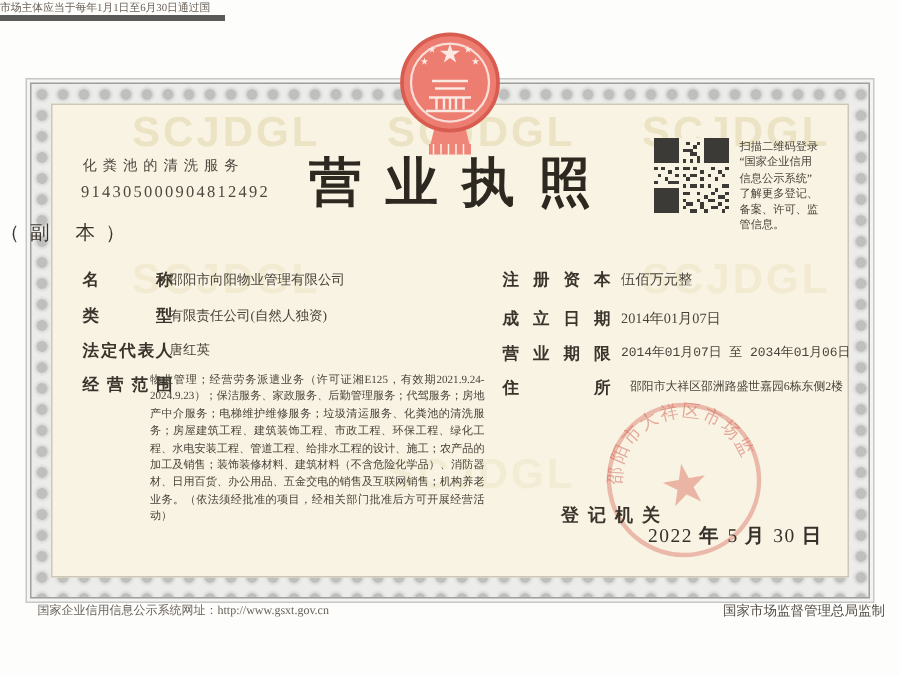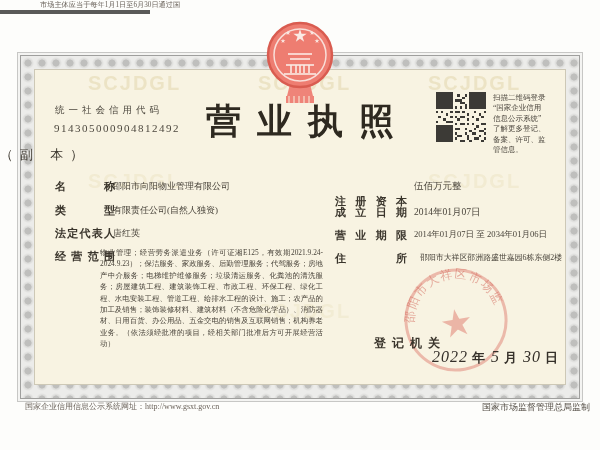--- a/index.html
+++ b/index.html
@@ -18,21 +18,21 @@
     background-image:radial-gradient(circle 6px at 7px 7px,#bfbfbd 55%,#d9d9d7 62%,#ececea 100%);
     background-size:14px 14px;
     border:1px solid #9f9f9d;
     box-shadow:0 0 0 2px #f4f4f2, 0 0 0 3px #c7c7c5;
   }
   .inner{
     position:absolute;left:34px;top:69px;width:530px;height:314px;
     background:#f8f3e2;border:1px solid #cdc8b6;
   }
   .watermark{
-    position:absolute;font-weight:bold;font-size:20px;letter-spacing:2px;
+    position:absolute;font-weight:bold;font-size:28px;letter-spacing:2px;
     color:rgba(210,192,130,0.30);font-family:"Liberation Sans",sans-serif;
   }
   
   .emblem{position:absolute;left:262px;top:20px;width:76px;height:94px;}
   
   .code-label{position:absolute;left:55px;top:104px;font-size:9.5px;letter-spacing:4px;color:#4d483f;}
   .code-value{position:absolute;left:54px;top:122px;font-size:11px;letter-spacing:1.5px;color:#4d483f;}
   .title{
     position:absolute;left:0;right:0;top:98px;text-align:center;
     font-size:35px;font-weight:bold;letter-spacing:16px;text-indent:16px;color:#2e2920;
@@ -48,27 +48,27 @@
   .fvalue{position:absolute;font-size:9px;color:#48433a;white-space:nowrap;}
   .scope{
     position:absolute;left:100px;top:247px;width:223px;
     font-size:7.4px;line-height:11.4px;text-align:justify;color:#48433a;
   }
   .lcol .flabel{left:55px;width:60px;}
   .rcol .flabel{left:335px;width:72px;}
   
   .registry{position:absolute;left:374px;top:319px;font-size:12px;font-weight:600;letter-spacing:6px;color:#3a352c;margin-top:16px;}
   .issue-date{position:absolute;left:428px;top:348px;font-size:13px;color:#35302a;}
-  .issue-date .num{font-size:16px;letter-spacing:1px;padding:0 4px;font-style:italic;}
+  .issue-date .num{font-size:13px;letter-spacing:1px;padding:0 4px;}
   .issue-date .unit{font-weight:600;letter-spacing:2px;}
   .seal{position:absolute;left:398px;top:262px;width:116px;height:116px;opacity:0.8;}
   
   .foot{position:absolute;font-size:8px;color:#6a625a;}
   .foot-left{left:25px;top:401px;}
-  .foot-mid{left:292px;top:393px;width:150px;font-size:7.2px;line-height:11px;color:#6a625a;margin-left:40px;}
+  .foot-mid{left:292px;top:393px;width:150px;font-size:7.2px;line-height:11px;color:#6a625a;}
   .foot-right{left:482px;top:401px;font-size:9px;color:#554f47;}
 </style>
 </head>
 <body>
 
 <div class="scan-bar"></div>
 
 <div class="band"></div>
 <div class="inner"></div>
 
@@ -99,21 +99,21 @@
         <path d="M26 34 h24"></path>
           <path d="M28 39 h20"></path>
           <path d="M24 45 h28"></path>
         <path d="M29 45 v8 M34 45 v8 M38 45 v8 M42 45 v8 M47 45 v8"></path>
         <path d="M22 54 h32"></path>
       </g>
     </g>
   </svg>
 </div>
 
-<span class="code-label">统一社会信用代码</span>
+<span class="code-label">化粪池的清洗服务</span>
 <span class="code-value">914305000904812492</span>
 <div class="title">营业执照</div>
 <div class="subtitle">（副  本）</div>
 
 <div class="qr">
   <svg width="50" height="50" viewBox="0 0 21 21" shape-rendering="crispEdges">
     <rect width="21" height="21" fill="#f8f3e2"></rect>
     <g fill="#3c3a36">
       <rect x="0" y="0" width="7" height="7"></rect>
         <rect x="14" y="0" width="7" height="7"></rect>
@@ -147,28 +147,28 @@
   <span class="fvalue" style="left:113px;top:204px;">有限责任公司(自然人独资)</span>
 
   <span class="flabel" style="top:226px;">法定代表人</span>
   <span class="fvalue" style="left:113px;top:227px;">唐红英</span>
 
   <span class="flabel" style="top:249px;">经营范围</span>
   <div class="scope">物业管理；经营劳务派遣业务（许可证湘E125，有效期2021.9.24-2024.9.23）；保洁服务、家政服务、后勤管理服务；代驾服务；房地产中介服务；电梯维护维修服务；垃圾清运服务、化粪池的清洗服务；房屋建筑工程、建筑装饰工程、市政工程、环保工程、绿化工程、水电安装工程、管道工程、给排水工程的设计、施工；农产品的加工及销售；装饰装修材料、建筑材料（不含危险化学品）、消防器材、日用百货、办公用品、五金交电的销售及互联网销售；机构养老业务。（依法须经批准的项目，经相关部门批准后方可开展经营活动）</div>
 </div>
 
 <div class="rcol">
-  <span class="flabel" style="top:179px;margin-top:15px;">注册资本</span>
+  <span class="flabel" style="top:179px;">注册资本</span>
   <span class="fvalue" style="left:414px;top:180px;font-size:9.5px;">伍佰万元整</span>
 
   <span class="flabel" style="top:205px;">成立日期</span>
   <span class="fvalue" style="left:414px;top:206px;font-size:9.5px;">2014年01月07日</span>
 
   <span class="flabel" style="top:228px;">营业期限</span>
-  <span class="fvalue" style="left:414px;top:229px;font-size:8.6px;">2014年01月07日 至 2034年01月06日</span>
+  <span class="fvalue" style="left:414px;top:229px;font-size:8.6px;font-family:Liberation Mono, monospace;">2014年01月07日 至 2034年01月06日</span>
 
   <span class="flabel" style="top:251px;">住所</span>
   <span class="fvalue" style="left:420px;top:252px;font-size:7.9px;font-family:Liberation Serif, serif;">邵阳市大祥区邵洲路盛世嘉园6栋东侧2楼</span>
 </div>
 
 <div class="seal">
   <svg width="116" height="116" viewBox="0 0 116 116">
     <g transform="rotate(-10 58 58)">
       <circle cx="58" cy="58" r="50" fill="none" stroke="rgba(213,72,60,0.42)" stroke-width="3"></circle>
       <path transform="translate(58,62) scale(15)" d="M0,-1 L0.588,0.809 L-0.951,-0.309 L0.951,-0.309 L-0.588,0.809 Z" fill="rgba(213,72,60,0.45)"></path>

